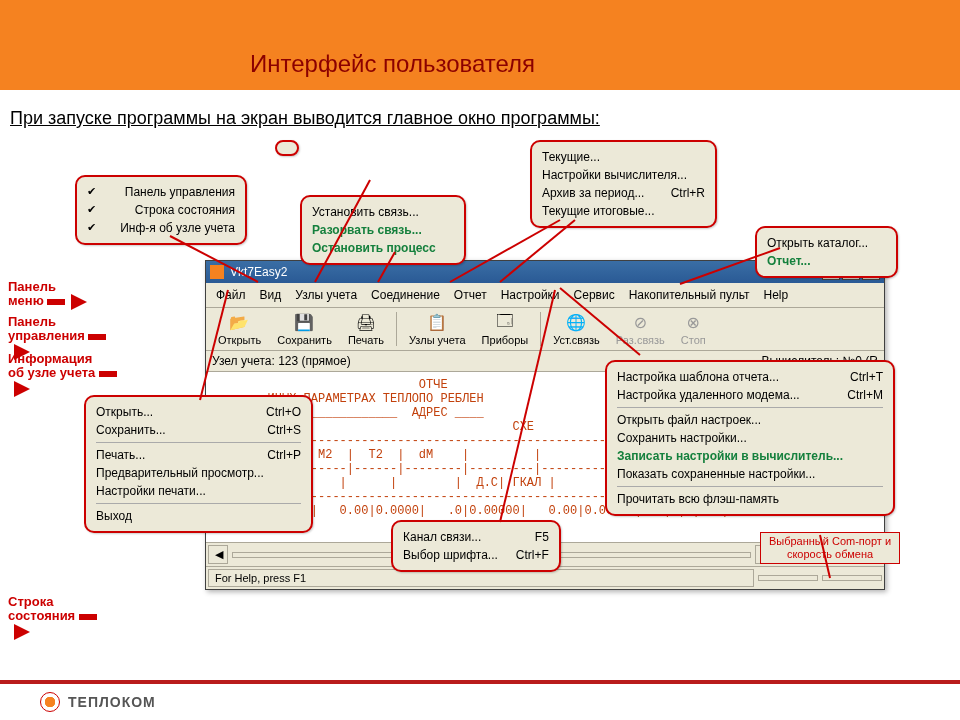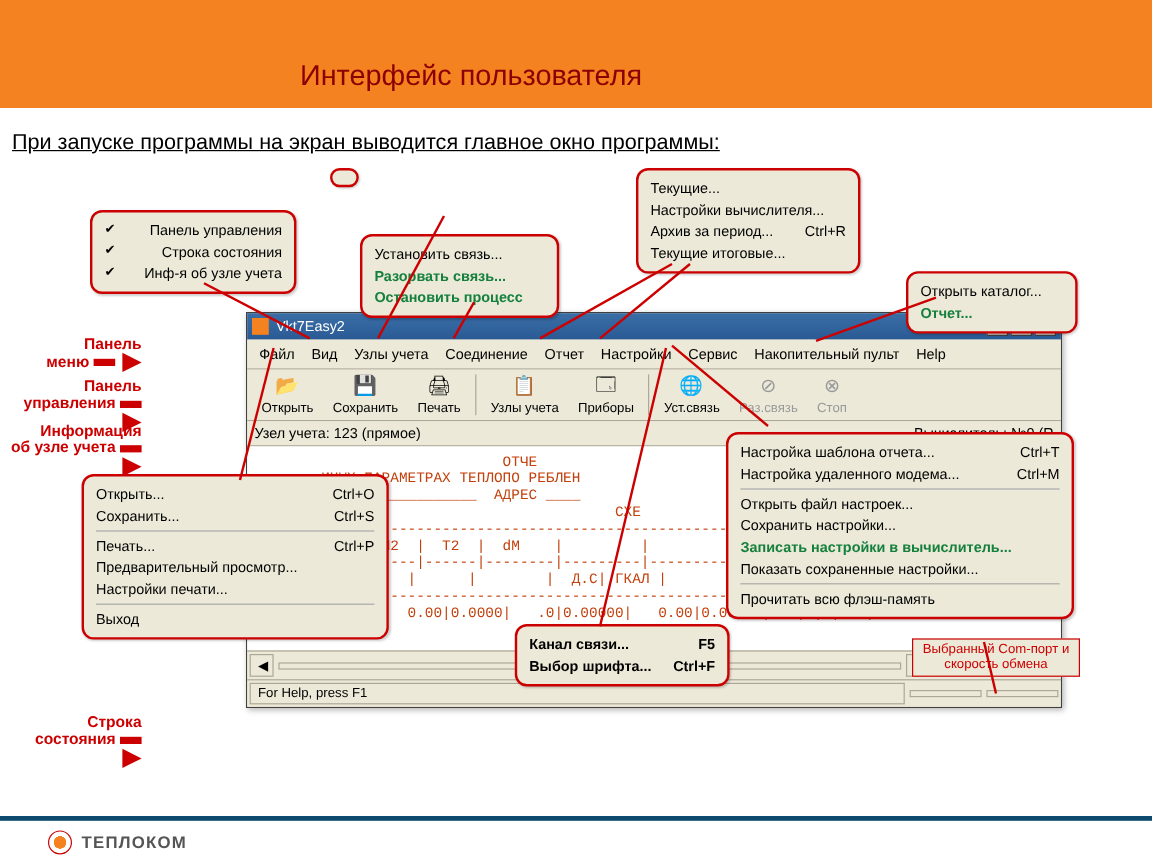--- a/index.html
+++ b/index.html
@@ -10,21 +10,21 @@
   .stage { position: absolute; left: 0; top: 140px; width: 960px; height: 530px; }
 
   
   .bubble { position: absolute; background: #ece9d8; border: 2px solid #c00; border-radius: 10px; padding: 6px 10px; font-size: 12px; color: #000; box-shadow: 1px 1px 2px rgba(0,0,0,0.2);}
   .bubble .row { display: flex; justify-content: space-between; gap: 18px; white-space: nowrap; line-height: 1.5; }
   .bubble .row.disabled { color: #15803d; font-weight: bold; }
   .bubble .sep { border-top: 1px solid #aaa; margin: 3px 0; }
   .bubble .check::before { content: "✔"; margin-right: 6px; font-size: 11px; }
 
   
-  .side-label { position: absolute; color: #c00; font-size: 13px; font-weight: bold; text-align: right; line-height: 1.1; }
+  .side-label { position: absolute; color: #c00; font-size: 13px; font-weight: bold; text-align: left; line-height: 1.1; }
   .arrow-r { display: inline-block; width: 0; height: 0; border-top: 8px solid transparent; border-bottom: 8px solid transparent; border-left: 16px solid #c00; vertical-align: middle; margin-left: 6px; }
   .arrow-stem { display:inline-block; width:18px; height:6px; background:#c00; vertical-align:middle; }
 
   
   .app-window { position: absolute; left: 205px; top: 120px; width: 680px; border: 1px solid #404040; background: #ece9d8; box-shadow: 2px 2px 5px rgba(0,0,0,0.3); }
   .titlebar { background: linear-gradient(#3a6ea5,#2a5a95); color: #fff; height: 22px; display: flex; align-items: center; padding: 0 4px; font-size: 12px; }
   .titlebar .ticon { width:14px; height:14px; background:#f58220; margin-right:6px; }
   .titlebar-buttons { margin-left: auto; display: flex; gap: 2px; }
   .titlebar-buttons span { width: 18px; height: 16px; background: #d4d0c8; border: 1px solid #404040; font-size: 10px; text-align: center; line-height: 14px; color:#000;}
   .menubar { display: flex; background: #ece9d8; border-bottom: 1px solid #aca899; padding: 3px 4px; gap: 2px; font-size: 12px; }
@@ -34,21 +34,21 @@
   .tb-btn .ico { width: 20px; height: 20px; display:flex; align-items:center; justify-content:center; font-size:16px;}
   .tb-sep { width: 1px; background: #aca899; margin: 2px 4px; }
   .infobar { background: #ece9d8; border-bottom: 1px solid #aca899; padding: 3px 6px; font-size: 12px; display:flex; }
   .content { background: #fff; font-family: 'Courier New', monospace; font-size: 12px; padding: 6px 4px; height: 170px; color:#c2410c; white-space: pre; overflow:hidden;}
   .statusbar { background: #ece9d8; border-top: 1px solid #aca899; display: flex; align-items: center; font-size: 11px; }
   .statusbar .cell { border: 1px solid #aca899; padding: 2px 6px; margin: 2px; }
   .statusbar .grow { flex: 1; }
 
   .red-box { position: absolute; border: 1px solid #c00; background: #ece9d8; font-size: 11px; color: #c00; padding: 2px 4px; text-align:center; line-height:1.2;}
 
-  .footer { position: absolute; bottom: 0; left: 0; width: 960px; height: 40px; border-top: 4px solid #0c4a6e; background:#fff; display:flex; align-items:center; padding-left:40px; gap:8px;}
+  .footer { position: absolute; bottom: 0; left: 0; width: 960px; height: 40px; border-top: 4px solid #b91c1c; background:#fff; display:flex; align-items:center; padding-left:40px; gap:8px;}
   .footer .logo { width:20px; height:20px; background: radial-gradient(circle,#f58220 40%,transparent 42%); border:1px solid #c00; border-radius:50%;}
   .footer .brand { font-weight:bold; color:#555; letter-spacing:1px; font-size:14px;}
 
   svg.pointer { position:absolute; overflow:visible; pointer-events:none; }
 </style>
 </head>
 <body>
 
 <div class="header">
     <h1>Интерфейс пользователя</h1>
@@ -206,21 +206,21 @@
   <div class="bubble" style="left:755px; top:70px;margin-top:16px;" id="bub-store">
       <div class="row">
         <span>Открыть каталог...</span>
         <span></span>
       </div>
       <div class="row disabled">
         <span>Отчет...</span>
         <span></span>
       </div>
     </div>
-  <div class="bubble" style="left:68px; top:255px; width:256px;" id="bub-file">
+  <div class="bubble" style="left:84px; top:255px; width:229px;" id="bub-file">
       <div class="row">
         <span>Открыть...</span>
         <span>Ctrl+O</span>
       </div>
       <div class="row">
         <span>Сохранить...</span>
         <span>Ctrl+S</span>
       </div>
       <div class="sep"></div>
       <div class="row">
@@ -266,21 +266,21 @@
       <div class="row">
         <span>Показать сохраненные настройки...</span>
         <span></span>
       </div>
       <div class="sep"></div>
       <div class="row">
         <span>Прочитать всю флэш-память</span>
         <span></span>
       </div>
     </div>
-  <div class="bubble" style="left:429px; top:380px;font-weight:bold;" id="bub-service">
+  <div class="bubble" style="left:391px; top:380px;" id="bub-service">
       <div class="row">
         <span>Канал связи...</span>
         <span>F5</span>
       </div>
       <div class="row">
         <span>Выбор шрифта...</span>
         <span>Ctrl+F</span>
       </div>
     </div>
 

